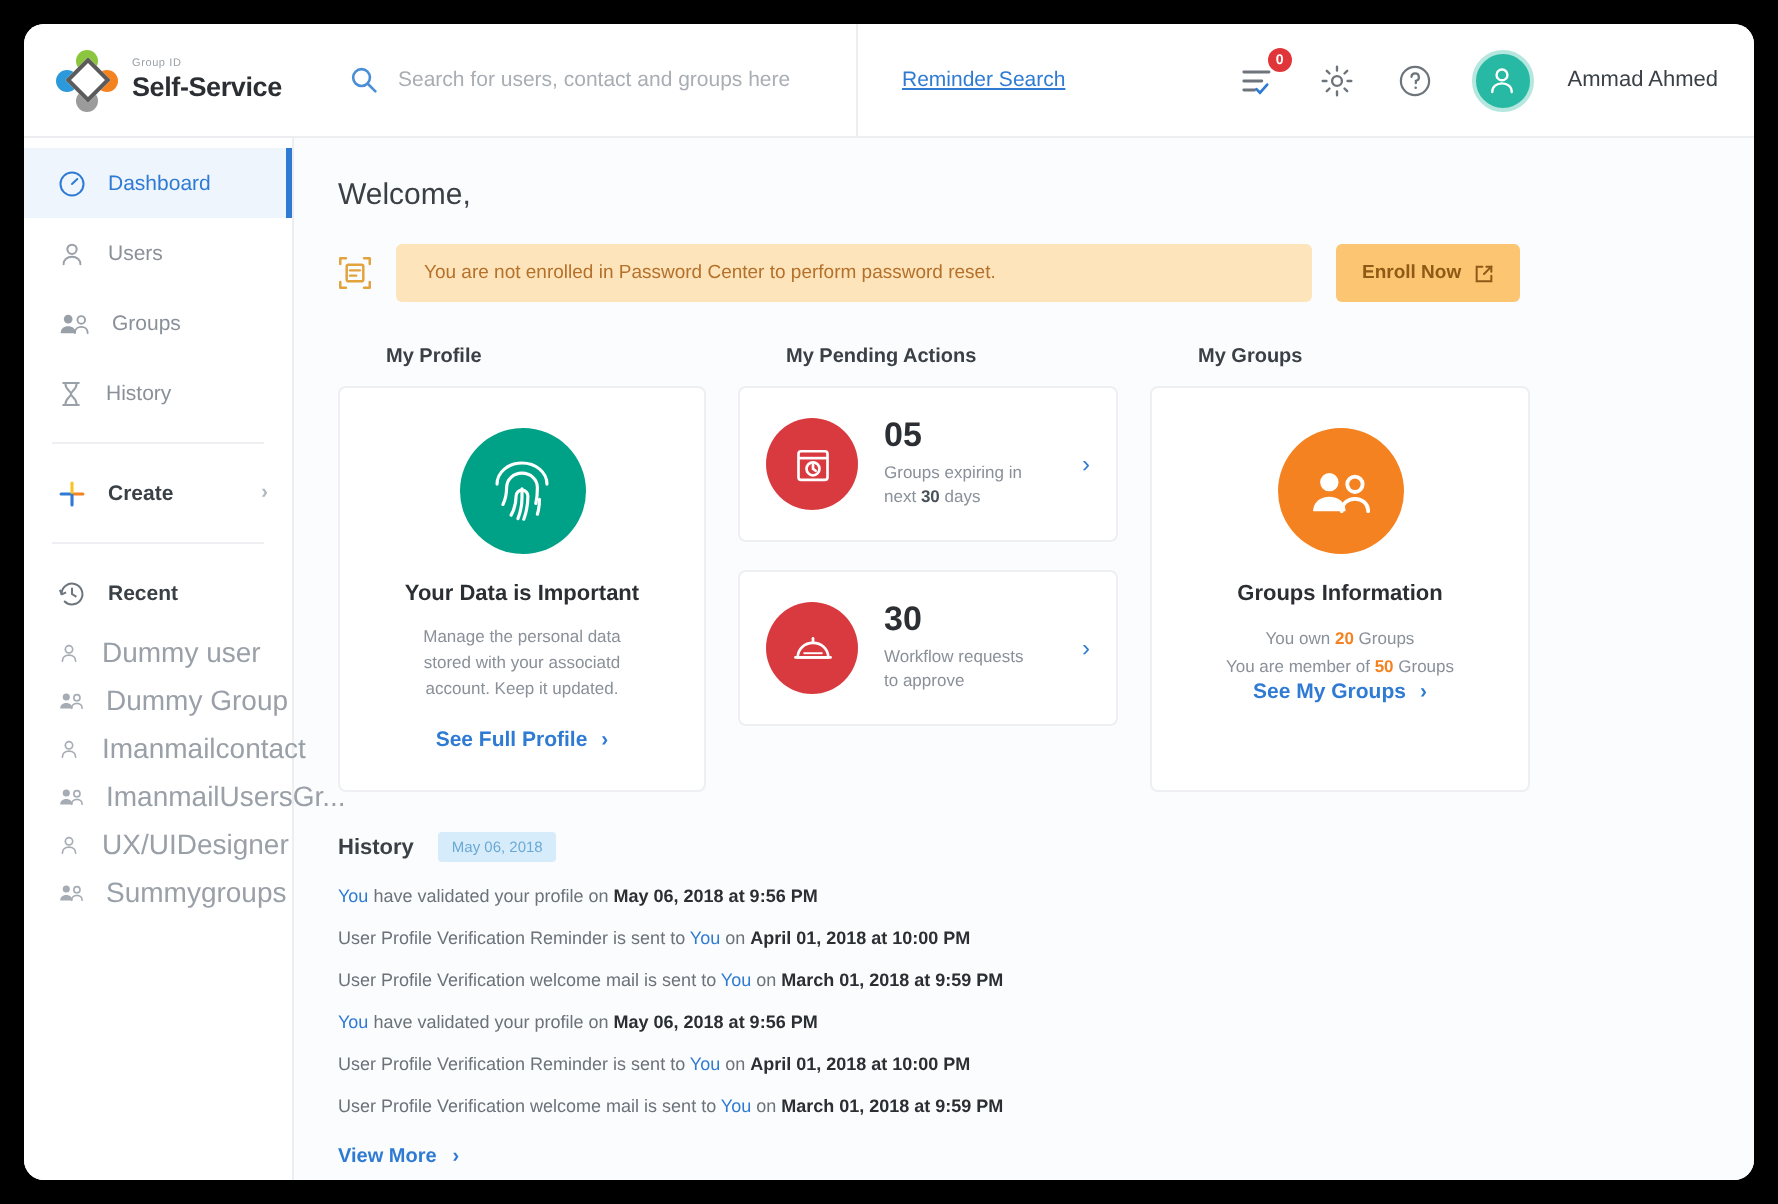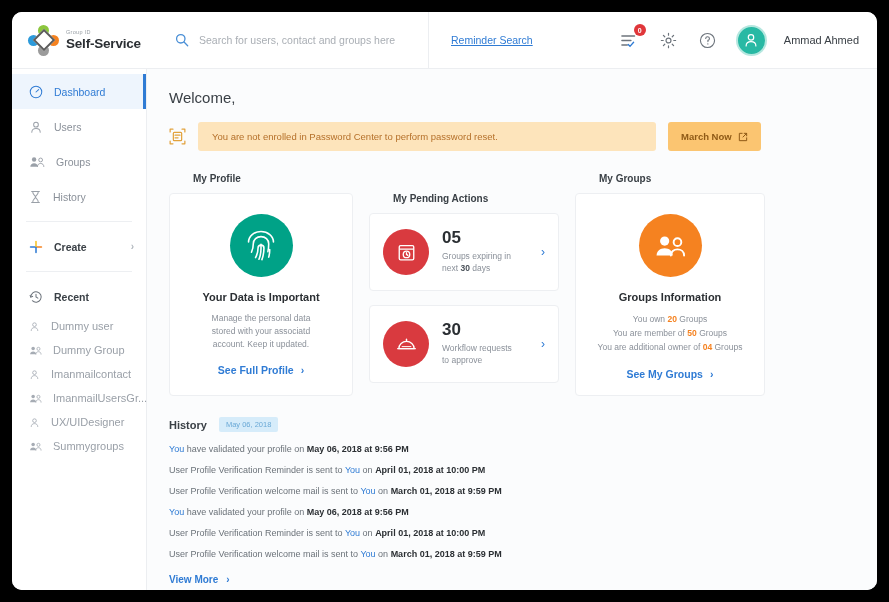--- a/index.html
+++ b/index.html
@@ -66,21 +66,21 @@
     height:35px; display:flex; align-items:center; gap:11px; padding-left:17px;
     font-size:10.5px; color:#8a9099; cursor:pointer; position:relative;
   }
   .nav-item.active { background:#eef5fd; color:#2f7bd4; font-weight:normal; }
   .nav-item.active::after { content:""; position:absolute; right:0; top:0; width:3px; height:100%; background:#2f7bd4; }
   .nav-item .lbl { flex:1; }
   .nav-item.strong { color:#3a4046; font-weight:bold; }
   .divider { height:1px; background:#edeff2; margin:7px 14px; }
   .recent-item {
     height:24px; display:flex; align-items:center; gap:11px; padding-left:17px;
-    font-size:11px; color:#9aa0a8; cursor:pointer;
+    font-size:14px; color:#9aa0a8; cursor:pointer;
   }
   .chev-right { margin-right:12px; color:#b0b6bd; font-size:10px; }
 
   
   .main { flex:1; background:#fbfcfd; padding:20px 22px 0 22px; overflow:hidden; }
   .welcome { font-size:15px; color:#3a4046; margin-bottom:16px; }
 
   .alert-row { display:flex; align-items:center; gap:12px; margin-bottom:22px; }
   .alert-ic { width:17px; height:17px; flex:none; }
   .alert-msg {
@@ -100,21 +100,21 @@
 
   .col-profile { width:184px; }
   .card-profile { padding:20px 30px 18px; text-align:center; height:203px; }
   .circle-big { width:63px; height:63px; border-radius:50%; background:#00a287;
                 margin:0 auto 14px; display:flex; align-items:center; justify-content:center; }
   .card-h { font-size:11px; font-weight:bold; color:#2b2f33; margin-bottom:9px; }
   .card-p { font-size:8.5px; color:#8a9099; line-height:1.5; margin-bottom:14px; padding:0 6px; }
   .card-link { font-size:10.5px; font-weight:bold; color:#2f7bd4; cursor:pointer;
                display:flex; align-items:center; justify-content:center; gap:7px; }
 
-  .col-actions { width:190px;margin-top:20px; }
+  .col-actions { width:190px; }
   .card-action { display:flex; align-items:center; gap:13px; padding:15px 13px; margin-bottom:14px; cursor:pointer; }
   .circle-red { width:46px; height:46px; border-radius:50%; background:#d93a3f; flex:none;
                 display:flex; align-items:center; justify-content:center; }
   .act-num { font-size:17px; font-weight:bold; color:#2b2f33; line-height:1.1; }
   .act-sub { font-size:8.5px; color:#8a9099; line-height:1.45; margin-top:2px; }
   .act-sub b { color:#4a5159; }
   .act-chev { margin-left:auto; color:#2f7bd4; font-size:12px; }
 
   .col-groups { width:190px; }
   .card-groups { padding:20px 0 18px; text-align:center; height:203px; }
@@ -353,21 +353,21 @@
         <span class="alert-ic">
           <svg width="17" height="17" viewBox="0 0 18 18" fill="none" stroke="#e2a23c" stroke-width="1.3">
             <path d="M1.2 1.2h3M13.8 1.2h3M1.2 16.8h3M13.8 16.8h3M1.2 1.2v3M16.8 1.2v3M1.2 16.8v-3M16.8 16.8v-3" stroke-linecap="round"></path>
             <rect x="4.6" y="4.6" width="8.8" height="8.8" rx="1"></rect>
             <line x1="6.4" y1="7.6" x2="11.6" y2="7.6" stroke-linecap="round"></line>
             <line x1="6.4" y1="10.4" x2="9.6" y2="10.4" stroke-linecap="round"></line>
           </svg>
         </span>
         <div class="alert-msg">You are not enrolled in Password Center to perform password reset.</div>
         <button class="enroll-btn">
-          <span>March Now</span>
+          <span>Enroll Now</span>
           <span>
             <svg width="10" height="10" viewBox="0 0 12 12" fill="none" stroke="#8f5a16" stroke-width="1.2" stroke-linecap="round">
               <path d="M5 1.6H1.6v8.8h8.8V7"></path>
                 <path d="M7.4 1.6h3v3"></path>
                 <line x1="10.4" y1="1.6" x2="6" y2="6"></line>
             </svg>
           </span>
         </button>
       </div>
 
@@ -447,23 +447,20 @@
                 <path d="M15.8 21c0-3.6 2.8-5.8 6.2-5.8s6.2 2.2 6.2 5.8" fill="none" stroke="#ffffff" stroke-width="1.8" stroke-linecap="round"></path>
               </svg>
             </div>
             <div class="card-h">Groups Information</div>
             <div class="g-line">
               <span>You own </span><b>20</b><span> Groups</span>
             </div>
             <div class="g-line">
               <span>You are member of </span><b>50</b><span> Groups</span>
             </div>
-            <div class="g-line" style="margin-bottom:14px">
-              <span>You are additional owner of </span><b>04</b><span> Groups</span>
-            </div>
             <div class="card-link">
               <span>See My Groups</span>
               <span>›</span>
             </div>
           </div>
         </div>
       </div>
 
       <div class="history">
         <div class="hist-head">

